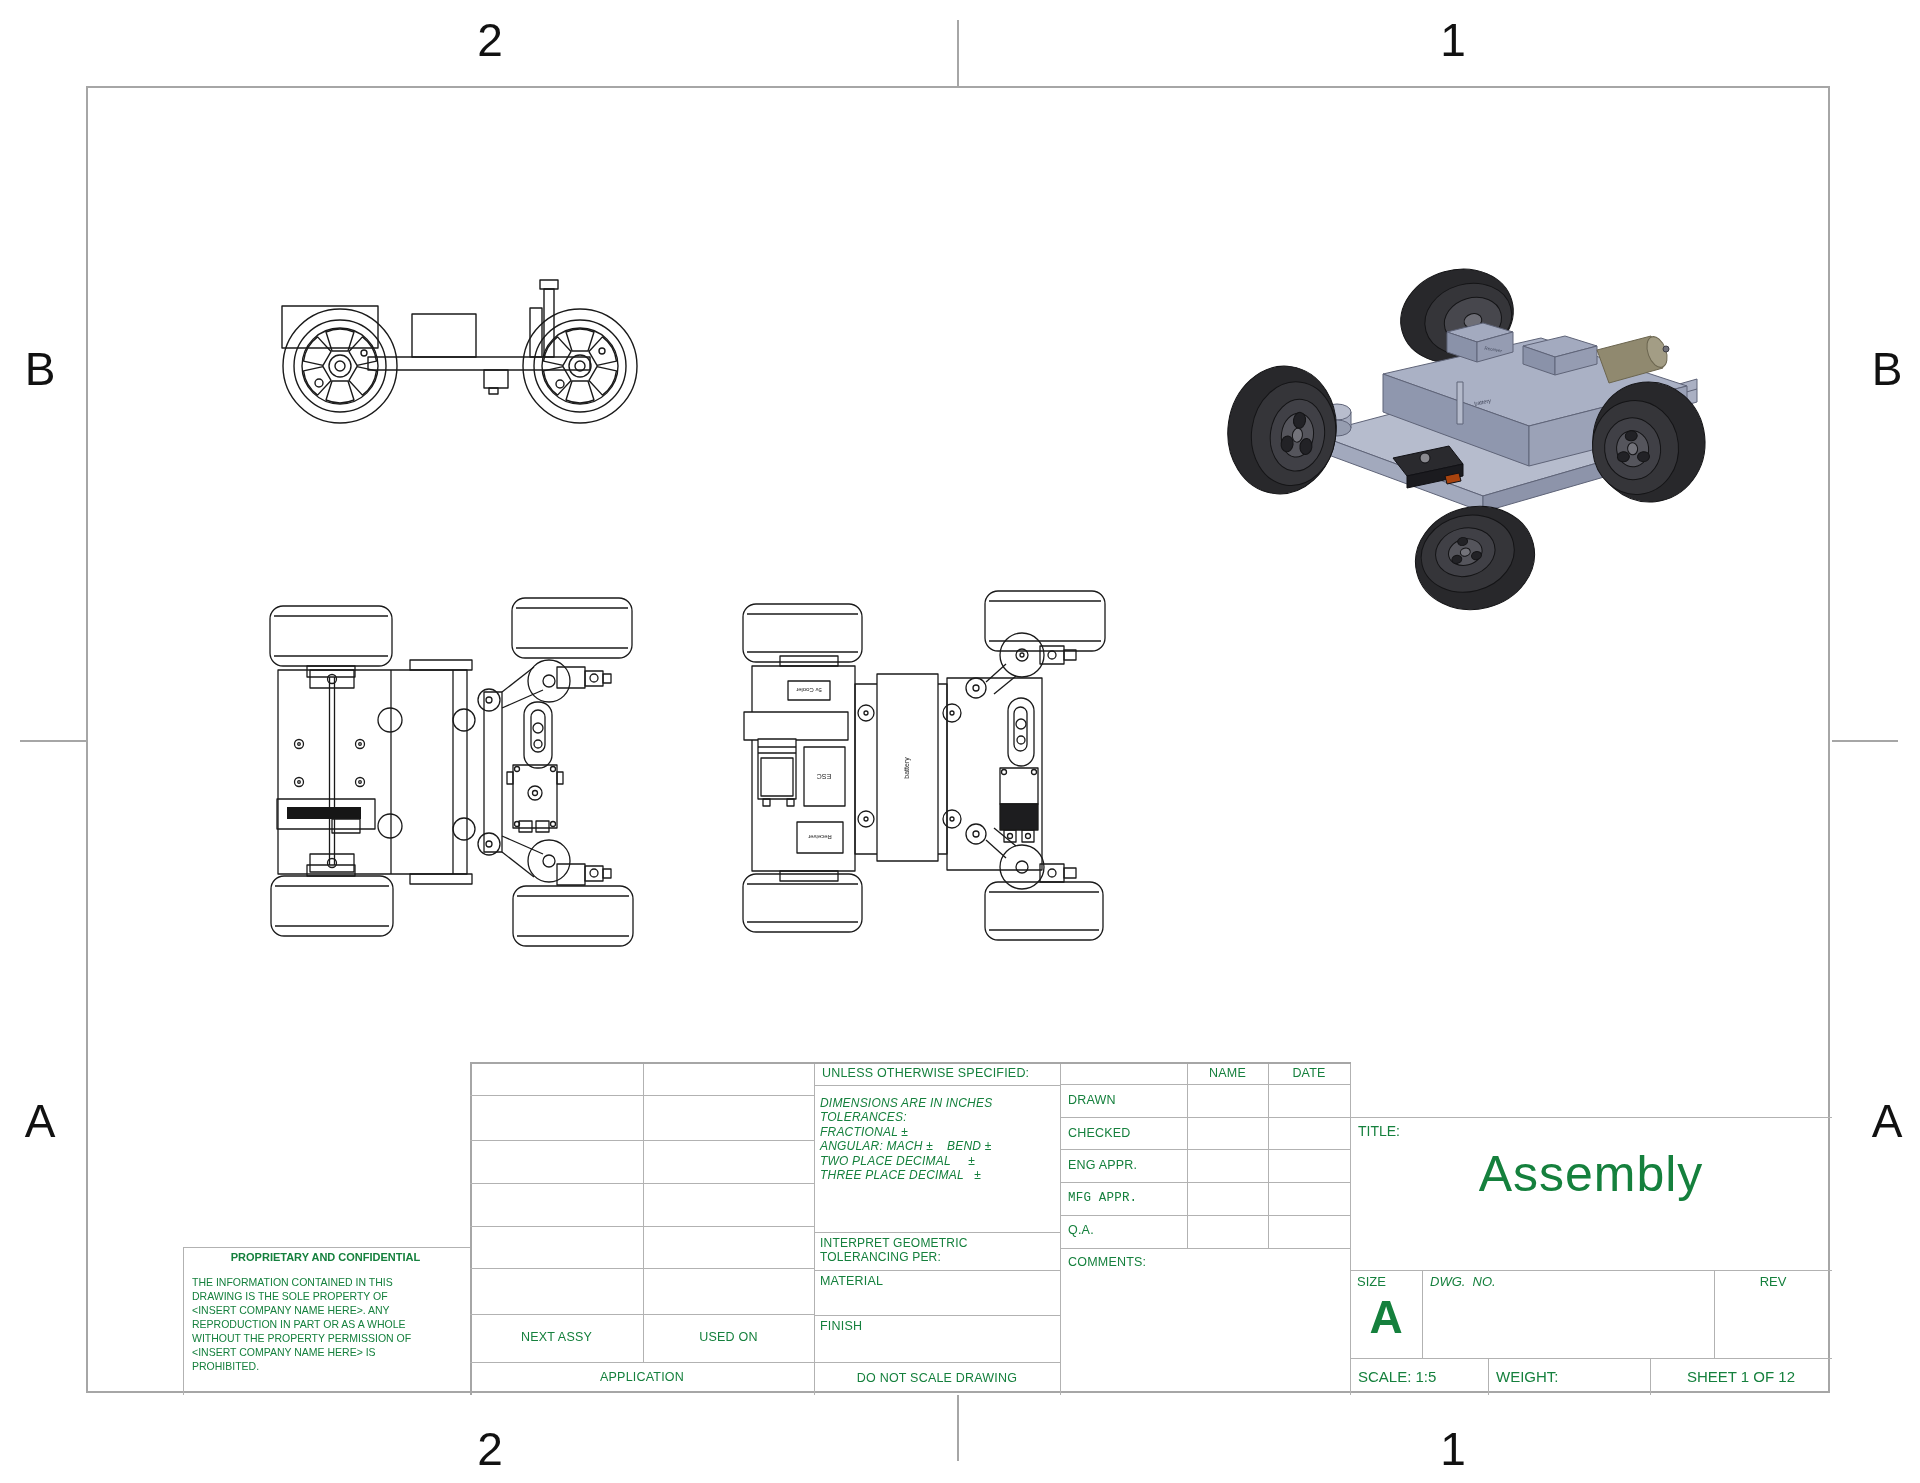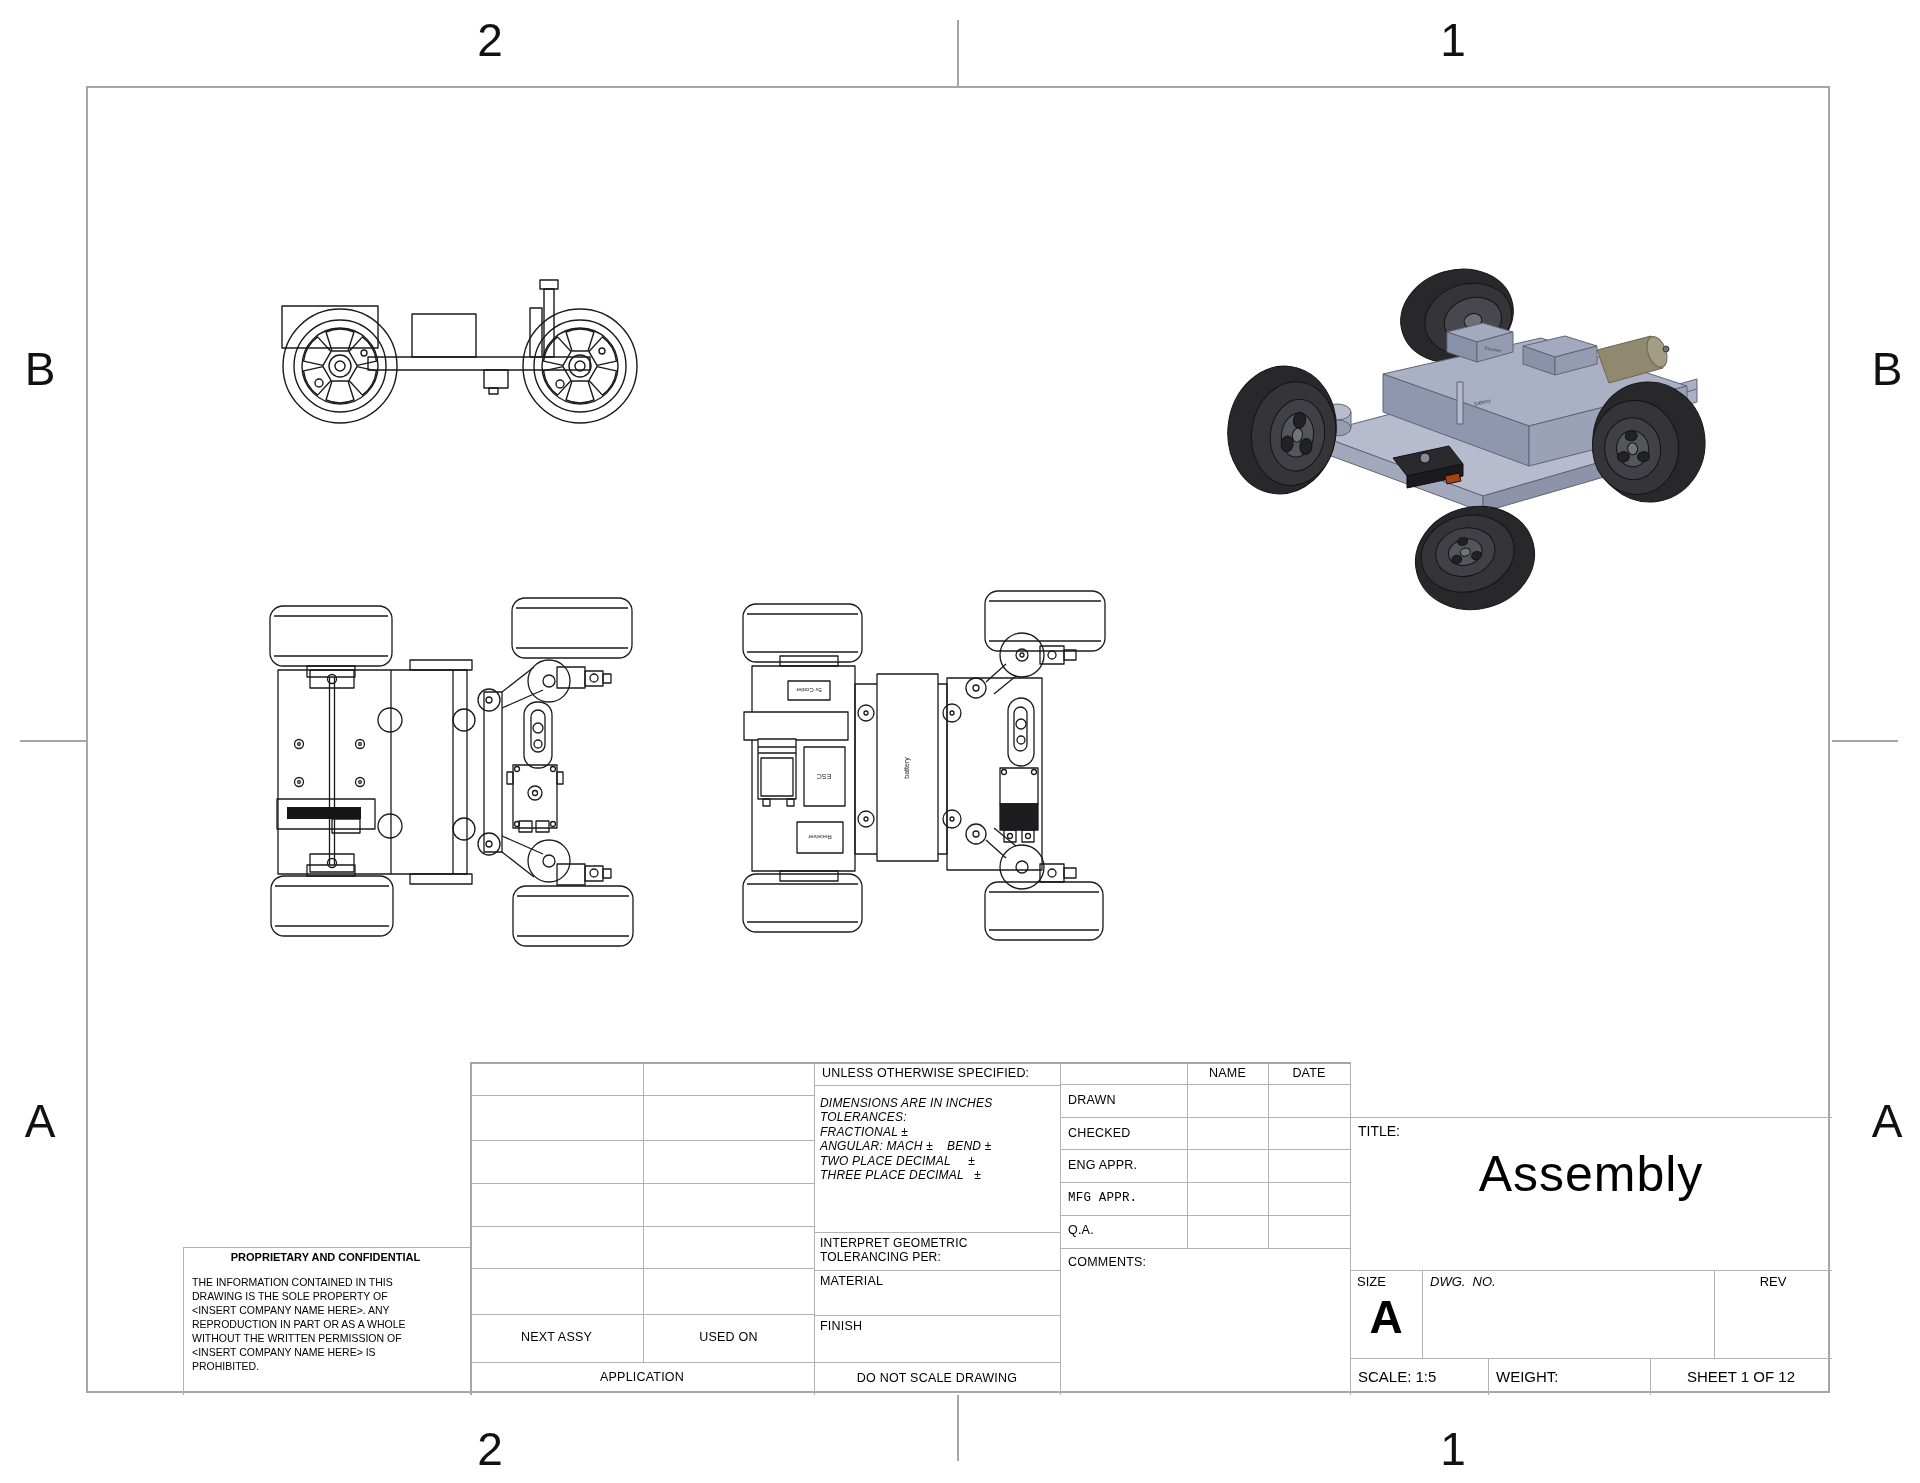--- a/index.html
+++ b/index.html
@@ -2,21 +2,21 @@
 <html><head>
 <meta charset="utf-8">
 <style>
   html,body{margin:0;padding:0;background:#ffffff;}
   #stage{position:relative;width:1920px;height:1483px;background:#fff;overflow:hidden;
          font-family:"Liberation Sans",sans-serif;color:#1f1f1f;}
   .abs{position:absolute;}
   .zone{position:absolute;font-size:46px;color:#111;transform:translate(-50%,-50%);font-weight:400;}
   .ln{position:absolute;background:#b2b2b2;}
   .ln2{position:absolute;background:#a6a6a6;}
-  .txt{position:absolute;white-space:nowrap;color:#000000;}
+  .txt{position:absolute;white-space:nowrap;color:#15803d;}
   .pre{white-space:pre;font-style:italic;}
   .ctr{text-align:center;}
   .tb{font-size:12.5px;letter-spacing:.2px;}
   .tbs{font-size:12px;letter-spacing:.2px;}
   svg{position:absolute;overflow:visible;}
   svg text{font-family:"Liberation Sans",sans-serif;}
 </style>
 </head>
 <body>
 
@@ -112,21 +112,21 @@
   <div class="txt ctr" style="left:1714px;top:1274px;width:118px;font-size:13px;">REV</div>
   <div class="txt" style="left:1358px;top:1368px;font-size:15px;">SCALE: 1:5</div>
   <div class="txt" style="left:1496px;top:1368px;font-size:15px;">WEIGHT:</div>
   <div class="txt ctr" style="left:1650px;top:1368px;width:182px;font-size:15px;">SHEET 1 OF 12</div>
 
   <div class="txt ctr" style="left:183px;top:1251px;width:285px;font-size:11px;font-weight:bold;">PROPRIETARY AND CONFIDENTIAL</div>
   <div class="txt" style="left:192px;top:1276px;font-size:10.5px;">THE INFORMATION CONTAINED IN THIS</div>
   <div class="txt" style="left:192px;top:1290px;font-size:10.5px;">DRAWING IS THE SOLE PROPERTY OF</div>
   <div class="txt" style="left:192px;top:1304px;font-size:10.5px;">&lt;INSERT COMPANY NAME HERE&gt;.  ANY</div>
   <div class="txt" style="left:192px;top:1318px;font-size:10.5px;">REPRODUCTION IN PART OR AS A WHOLE</div>
-  <div class="txt" style="left:192px;top:1332px;font-size:10.5px;">WITHOUT THE WRITTEN PERMISSION OF</div>
+  <div class="txt" style="left:192px;top:1332px;font-size:10.5px;">WITHOUT THE PROPERTY PERMISSION OF</div>
   <div class="txt" style="left:192px;top:1346px;font-size:10.5px;">&lt;INSERT COMPANY NAME HERE&gt; IS</div>
   <div class="txt" style="left:192px;top:1360px;font-size:10.5px;">PROHIBITED.</div>
 
   <svg style="left:268px;top:278px;" width="420" height="175" viewBox="0 0 420 175">
     <g stroke="#1a1a1a" fill="none" stroke-width="1.4" stroke-linejoin="round">
       <g>
         <rect x="14" y="28" width="96" height="42"></rect>
         <rect x="100" y="79" width="222" height="13"></rect>
         <rect x="144" y="36" width="64" height="43"></rect>
         <rect x="272" y="2" width="18" height="9"></rect>

